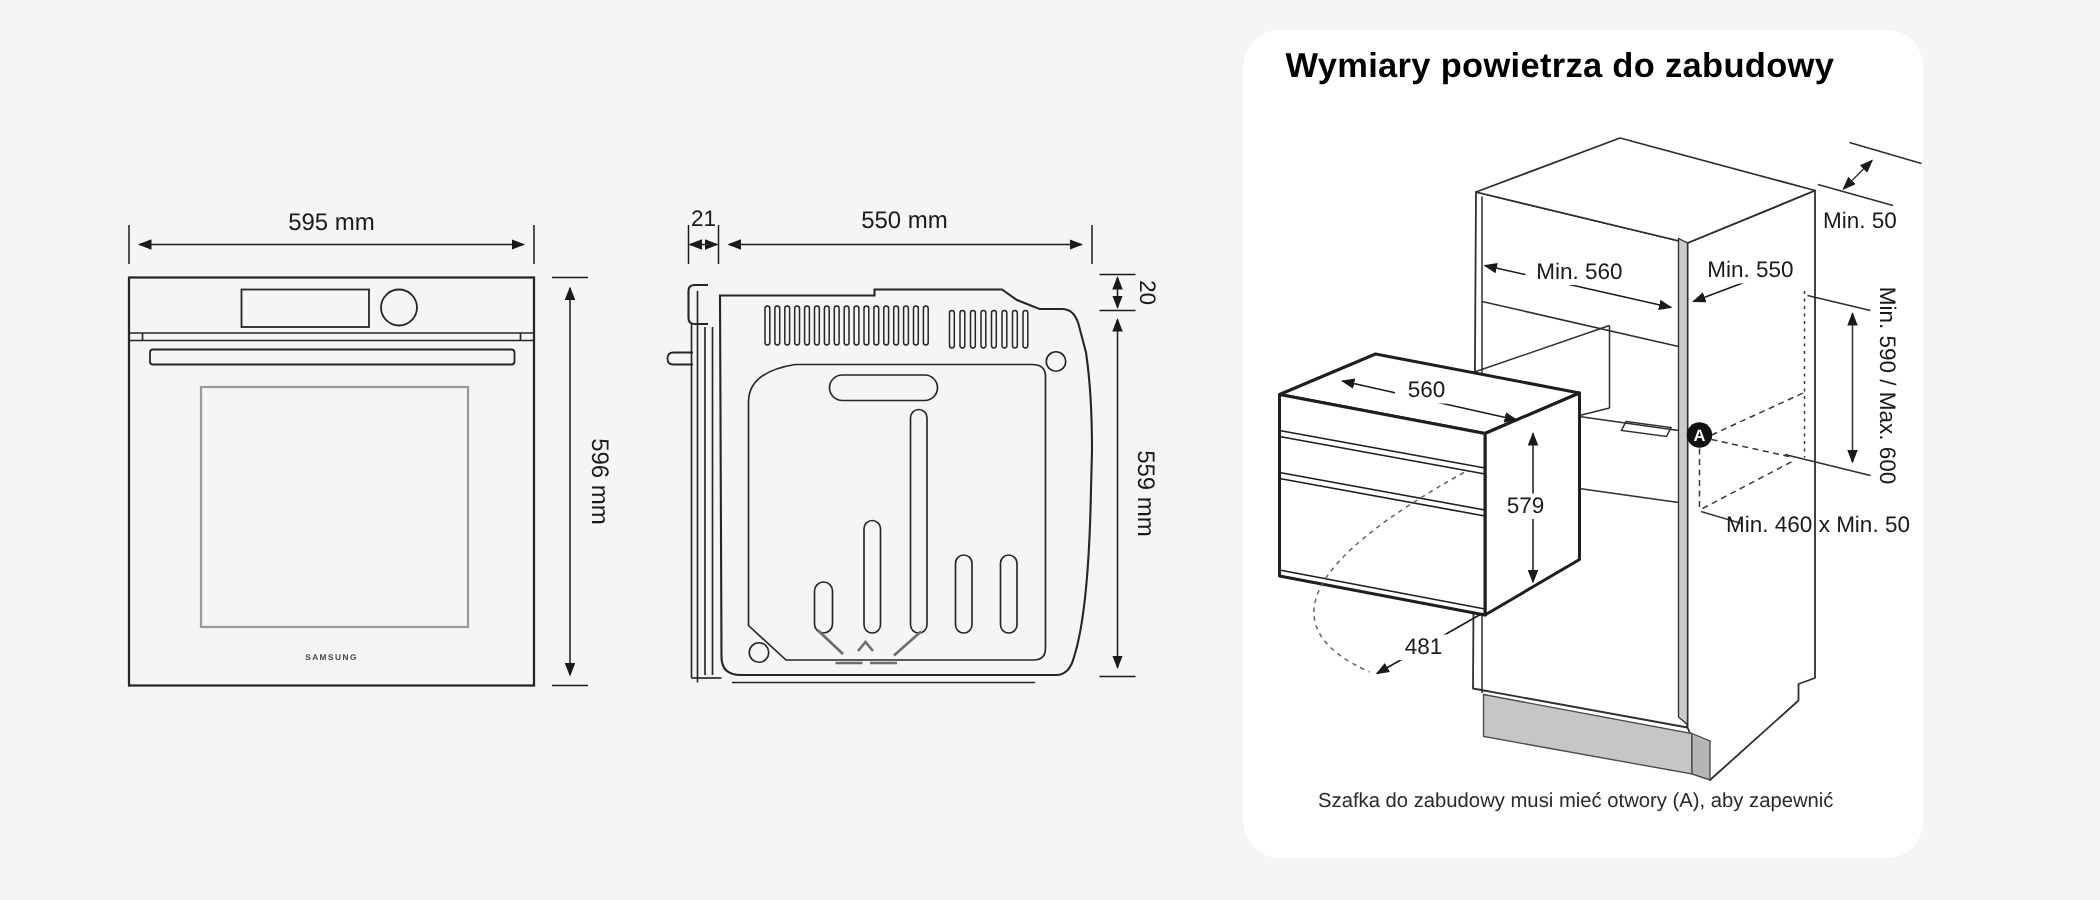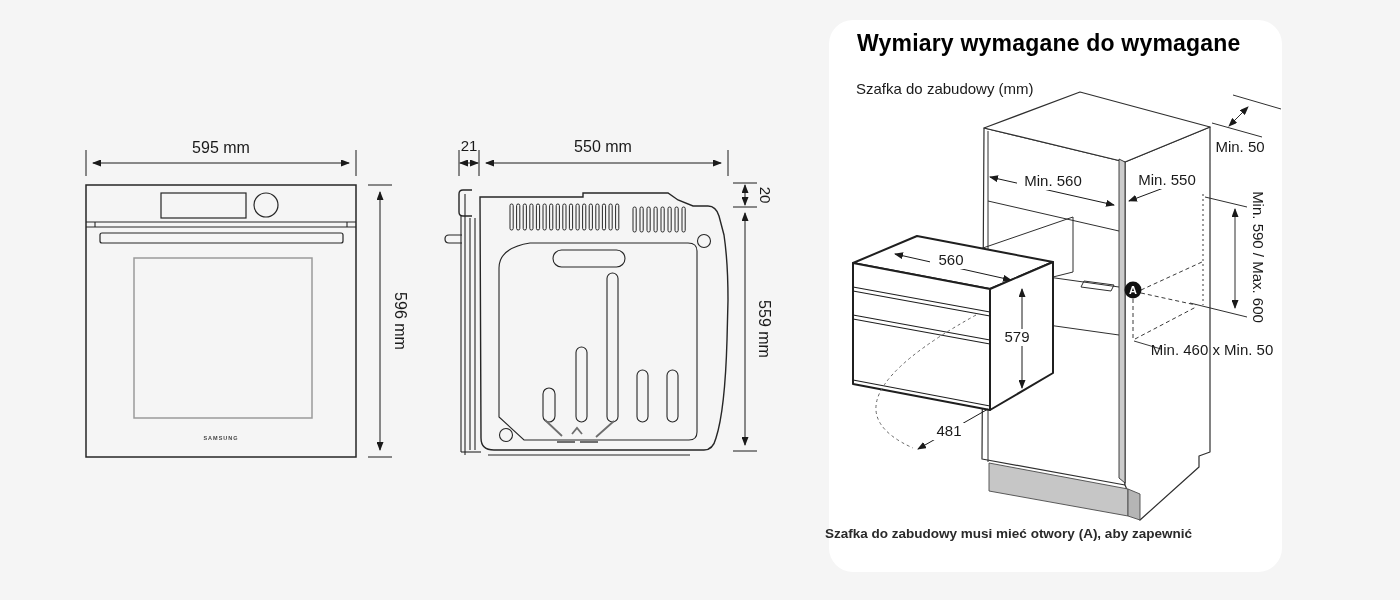--- a/index.html
+++ b/index.html
@@ -4,37 +4,36 @@
 <style>
   html,body{margin:0;padding:0;width:1400px;height:600px;overflow:hidden;
     background:#f5f5f5;font-family:"Liberation Sans","DejaVu Sans",sans-serif;}
   .stage{position:absolute;left:0;top:0;width:1400px;height:600px;}
   .card{position:absolute;left:829px;top:20px;width:453px;height:552px;
     background:#ffffff;border-radius:24px;}
   .card-title{position:absolute;left:857px;top:30px;width:420px;
     font-size:23px;font-weight:700;color:#000;letter-spacing:.2px;}
   .card-subtitle{position:absolute;left:856px;top:80px;width:420px;
     font-size:15px;color:#1a1a1a;}
-  .card-caption{position:absolute;left:782px;top:522px;width:453px;
-    text-align:center;font-size:13.5px;line-height:23px;color:#2a2a2a;font-weight:bold;}
+  .card-caption{position:absolute;left:824px;top:522px;width:453px;
+    text-align:center;font-size:13.5px;line-height:23px;color:#2a2a2a;}
   svg{position:absolute;left:0;top:0;}
   svg text{font-family:"Liberation Sans","DejaVu Sans",sans-serif;fill:#1a1a1a;}
   .dim-label{font-size:15px;}
   .dim-label-lg{font-size:16px;}
   .brand{font-size:5.5px;font-weight:700;letter-spacing:1px;fill:#444;}
   .badge-letter{font-size:11px;font-weight:700;fill:#fff;}
 </style>
 </head>
 <body>
 
 <div class="stage">
 
   <div class="card"></div>
-  <div class="card-title">Wymiary wymagane do wymagane</div>
-  <div class="card-subtitle">Szafka do zabudowy (mm)</div>
+  <div class="card-title">Wymiary powietrza do zabudowy</div>
   <div class="card-caption">
     <div>Szafka do zabudowy musi mieć otwory (A), aby zapewnić</div>
   </div>
 
   <svg width="1400" height="600" viewBox="0 0 1400 600">
     <defs>
       <marker id="ah" markerWidth="9" markerHeight="7" refX="8" refY="3.5" orient="auto-start-reverse" markerUnits="userSpaceOnUse">
         <path d="M0,0 L9,3.5 L0,7 Z" fill="#1a1a1a"></path>
       </marker>
     </defs>

